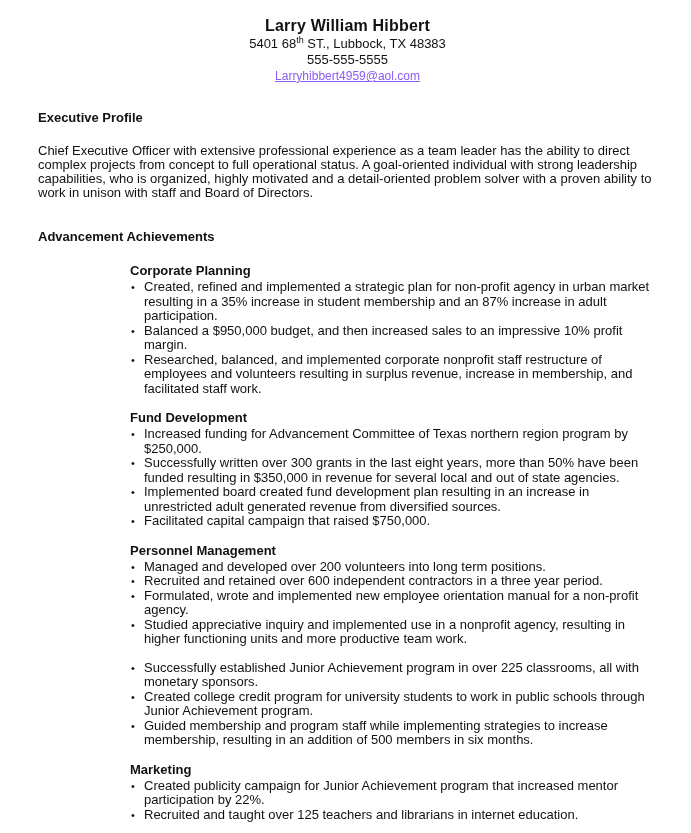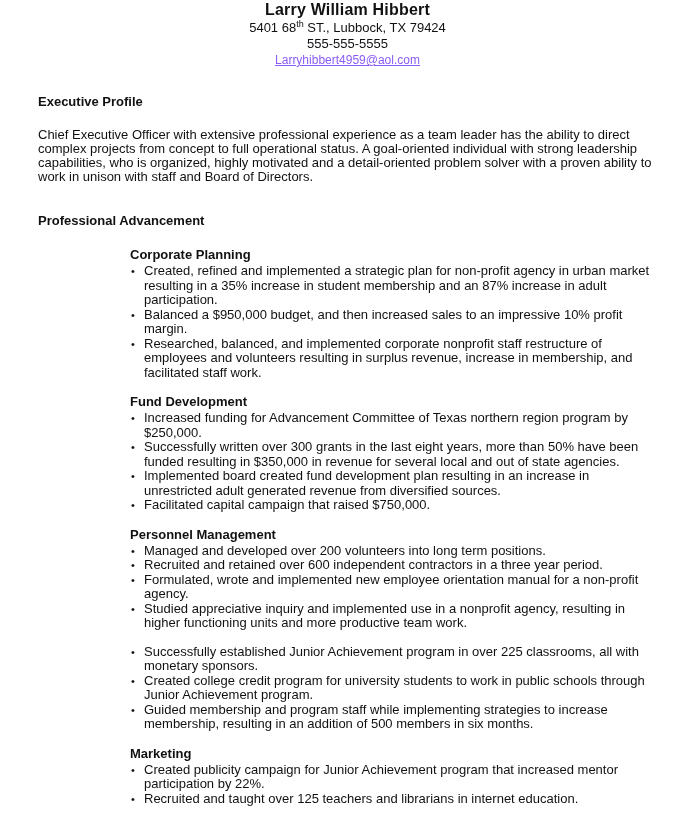--- a/index.html
+++ b/index.html
@@ -12,21 +12,21 @@
     height: 833px;
     overflow: hidden;
     font-family: "Liberation Sans", "DejaVu Sans", sans-serif;
     color: #111111;
     box-sizing: border-box;
   }
   .page {
     width: 691px;
     height: 746px;
     box-sizing: border-box;
-    padding: 0 34px 0 38px;
+    padding: 16px 34px 0 38px;
     background: #ffffff;
   }
   
   .header {
     text-align: center;
     margin-bottom: 26px;
   }
   .name {
     font-size: 16px;
     font-weight: bold;
@@ -99,34 +99,34 @@
     flex: 1 1 auto;
   }
 </style>
 </head>
 <body>
 
 <div class="page">
 
   <div class="header">
     <div class="name">Larry William Hibbert</div>
-    <div class="addr-line"><span>5401 68</span><sup>th</sup><span> ST., Lubbock, TX 79424</span></div>
+    <div class="addr-line"><span>5401 68</span><sup>th</sup><span> ST., Lubbock, TX 48383</span></div>
     <div class="addr-line">555-555-5555</div>
     <div class="email-line"><a class="email-link">Larryhibbert4959@aol.com</a></div>
   </div>
 
   <div class="section">
     <div class="section-title">Executive Profile</div>
     <div class="profile-paragraph">Chief Executive Officer with extensive professional experience as a team leader has the ability to direct complex projects from concept to full operational status.  A goal-oriented individual with strong leadership capabilities, who is organized, highly motivated and a detail-oriented problem solver with a proven ability to work in unison with staff and Board of Directors.</div>
   </div>
 
   <div class="section-gap"></div>
 
   <div class="section">
-    <div class="section-title">Professional Advancement</div>
+    <div class="section-title">Advancement Achievements</div>
     <div class="subsections">
         <div class="subsection">
           <div class="sub-heading">Corporate Planning</div>
           <div class="bullets">
             <div class="bullet">
               <span class="dot">•</span>
               <span class="btext">Created, refined and implemented a strategic plan for non-profit agency in urban market resulting in a 35% increase in student membership and an 87% increase in adult participation.</span>
             </div>
             <div class="bullet">
               <span class="dot">•</span>

